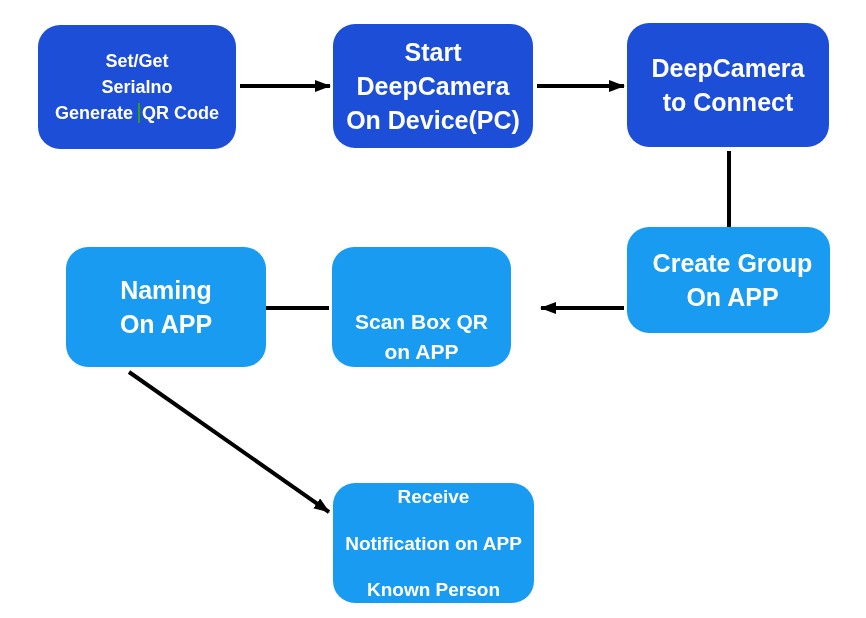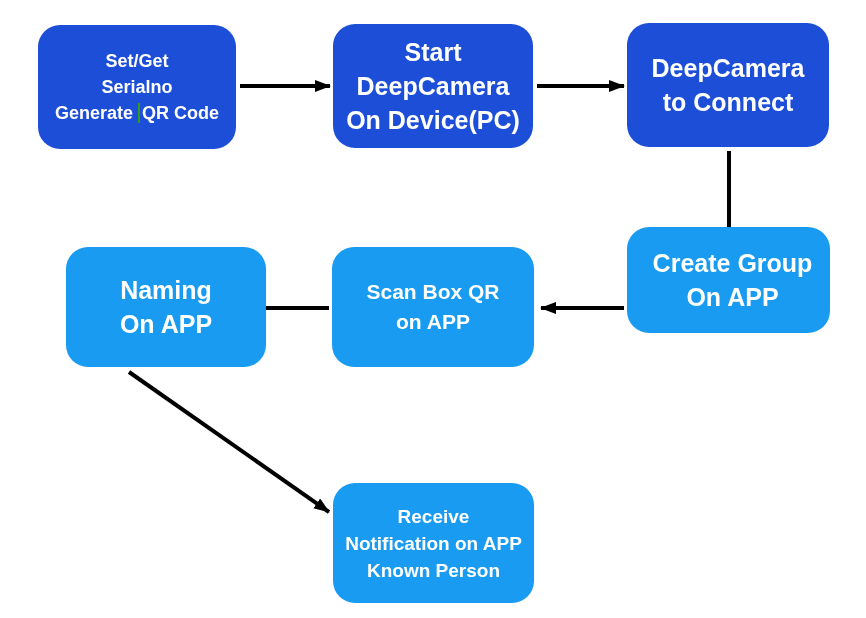--- a/index.html
+++ b/index.html
@@ -89,29 +89,29 @@
   <div class="node green txt-lg" style="left:627px; top:23px; width:202px; height:124px;">
     <div class="line">DeepCamera</div>
     <div class="line">to Connect</div>
   </div>
 
   <div class="node blue txt-lg" style="left:627px; top:227px; width:203px; height:106px;padding-left:8px;">
     <div class="line">Create Group</div>
     <div class="line">On APP</div>
   </div>
 
-  <div class="node blue txt-md" style="left:332px; top:247px; width:202px; height:120px;">
+  <div class="node blue txt-md" style="left:332px; top:247px; width:179px; height:120px;justify-content:flex-end;">
     <div class="line">Scan Box QR</div>
     <div class="line">on APP</div>
   </div>
 
   <div class="node blue txt-lg" style="left:38px; top:247px; width:200px; height:120px;margin-left:28px;">
     <div class="line">Naming</div>
     <div class="line">On APP</div>
   </div>
 
-  <div class="node blue txt-xs" style="left:333px; top:483px; width:201px; height:120px;">
+  <div class="node blue txt-xs" style="left:333px; top:483px; width:201px; height:120px;justify-content:space-between;">
     <div class="line">Receive</div>
     <div class="line">Notification on APP</div>
     <div class="line">Known Person</div>
   </div>
 
 </div>
 
 </body></html>

